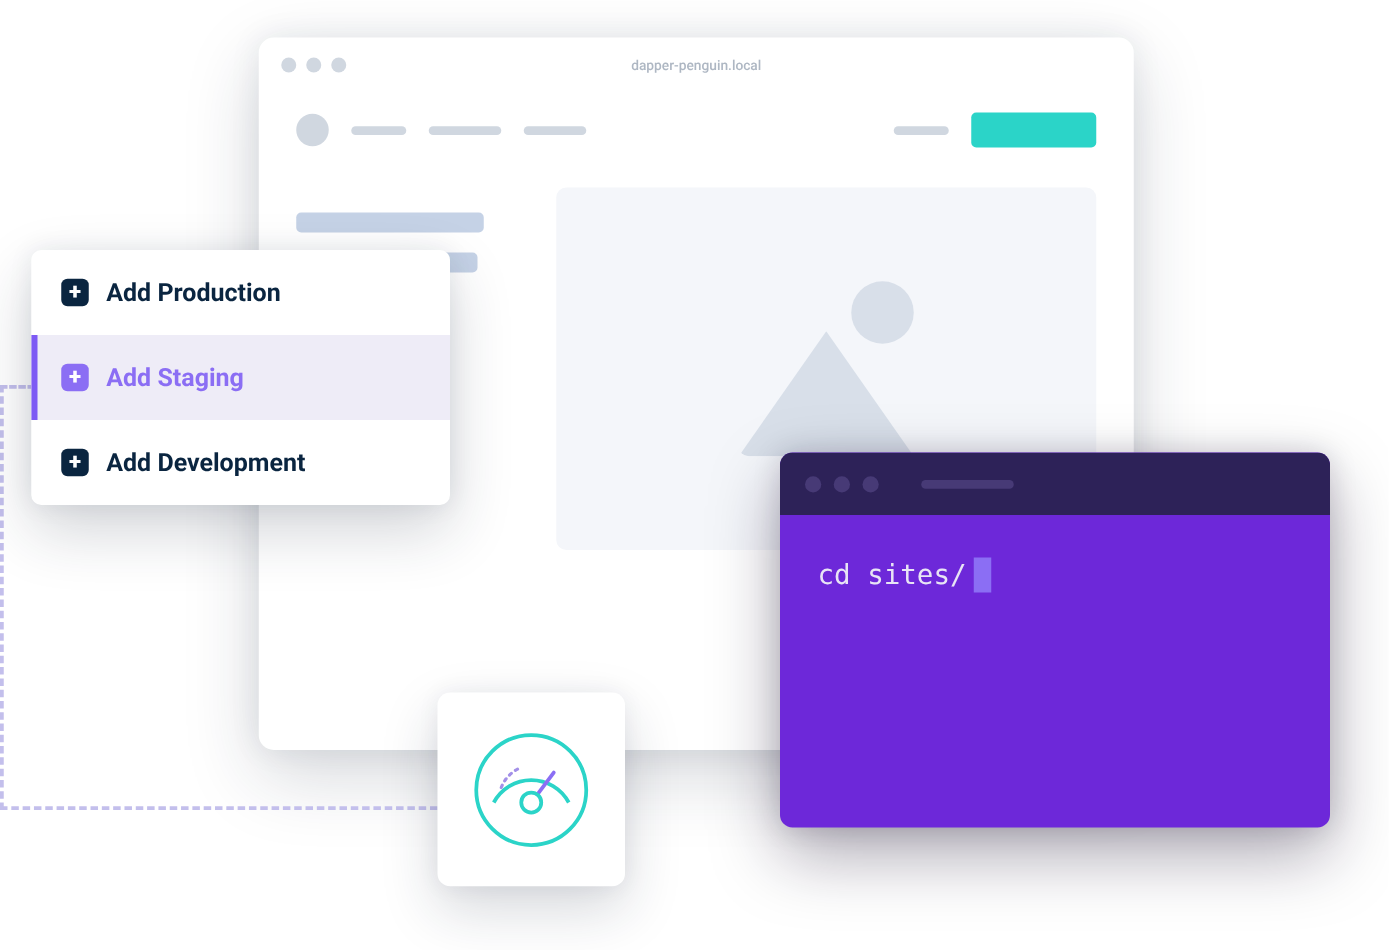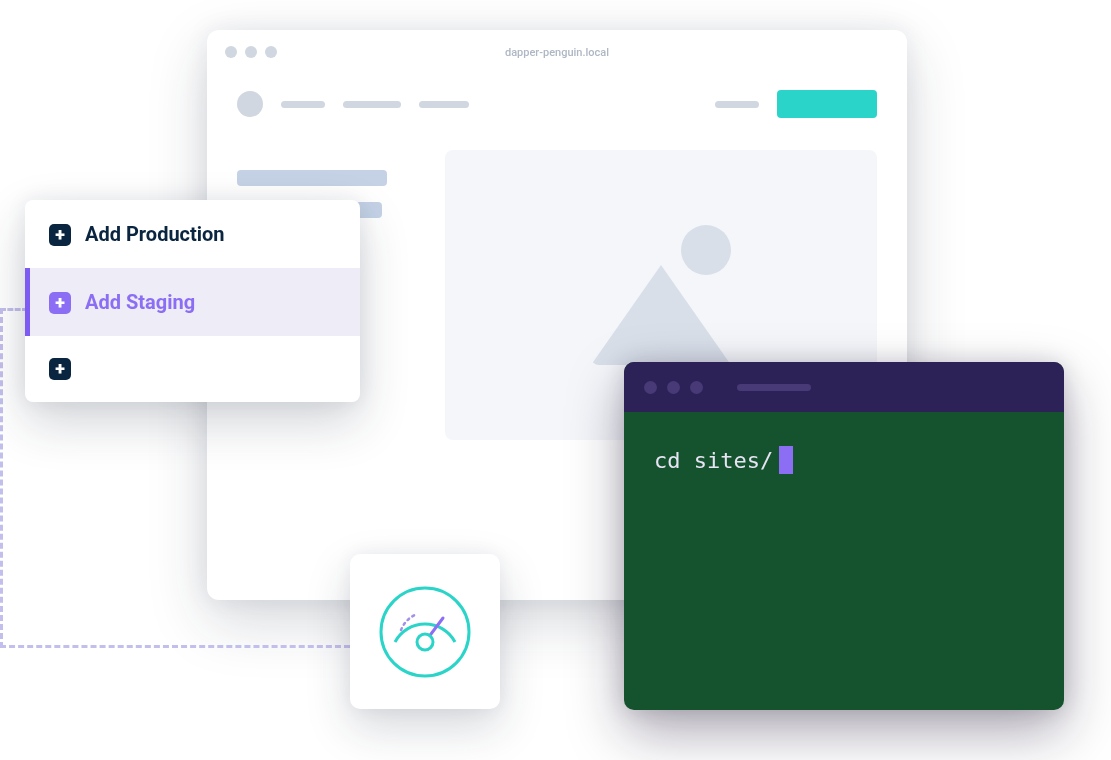--- a/index.html
+++ b/index.html
@@ -95,21 +95,21 @@
       top: 200px;
       width: 335px;
       background: #fff;
       border-radius: 8px;
       box-shadow: 0 20px 50px rgba(30,40,60,0.2), 0 0 20px rgba(30,40,60,0.08);
       overflow: hidden;
       z-index: 10;
     }
     .dropdown-item {
       display: flex;
-      align-items: flex-end;
+      align-items: center;
       gap: 14px;
       padding: 22px 24px;
       font-size: 20px;
       font-weight: 700;
       color: #0a2540;
       cursor: pointer;
       position: relative;
     }
     .dropdown-item.active {
       background: #eeecf7;
@@ -176,23 +176,23 @@
       z-index: 12;
     }
     .gauge-svg { width: 100px; height: 100px; }
     
     
     .terminal {
       position: absolute;
       left: 624px;
       top: 362px;
       width: 440px;
-      height: 348px;
+      height: 300px;
       border-radius: 10px;
-      background: #14532d;
+      background: #6d28d9;
       box-shadow: 0 22px 55px rgba(20,10,40,0.35), 0 0 22px rgba(20,10,40,0.15);
       z-index: 15;
       overflow: hidden;
     }
     .term-titlebar {
       height: 50px;
       background: #2d2258;
       display: flex;
       align-items: center;
       padding: 0 20px;
@@ -259,20 +259,21 @@
   <div class="dropdown-item">
     <span class="plus-icon"></span>
     <span>Add Production</span>
   </div>
   <div class="dropdown-item active">
     <span class="plus-icon"></span>
     <span>Add Staging</span>
   </div>
   <div class="dropdown-item">
     <span class="plus-icon"></span>
+    <span>Add Development</span>
   </div>
 </div>
 
 <div class="gauge-card">
   <svg class="gauge-svg" viewBox="0 0 100 100">
     <circle cx="50" cy="50" r="44" fill="none" stroke="#2bd4c8" stroke-width="3"></circle>
     <path d="M 20 60 A 34 34 0 0 1 80 60" fill="none" stroke="#2bd4c8" stroke-width="3"></path>
     <path d="M 26 48 A 28 28 0 0 1 42 32" fill="none" stroke="#a390e8" stroke-width="2.5" stroke-dasharray="2 4" stroke-linecap="round"></path>
     <line x1="50" y1="60" x2="68" y2="36" stroke="#8b6ef4" stroke-width="3" stroke-linecap="round"></line>
     <circle cx="50" cy="60" r="8" fill="#fff" stroke="#2bd4c8" stroke-width="3"></circle>

